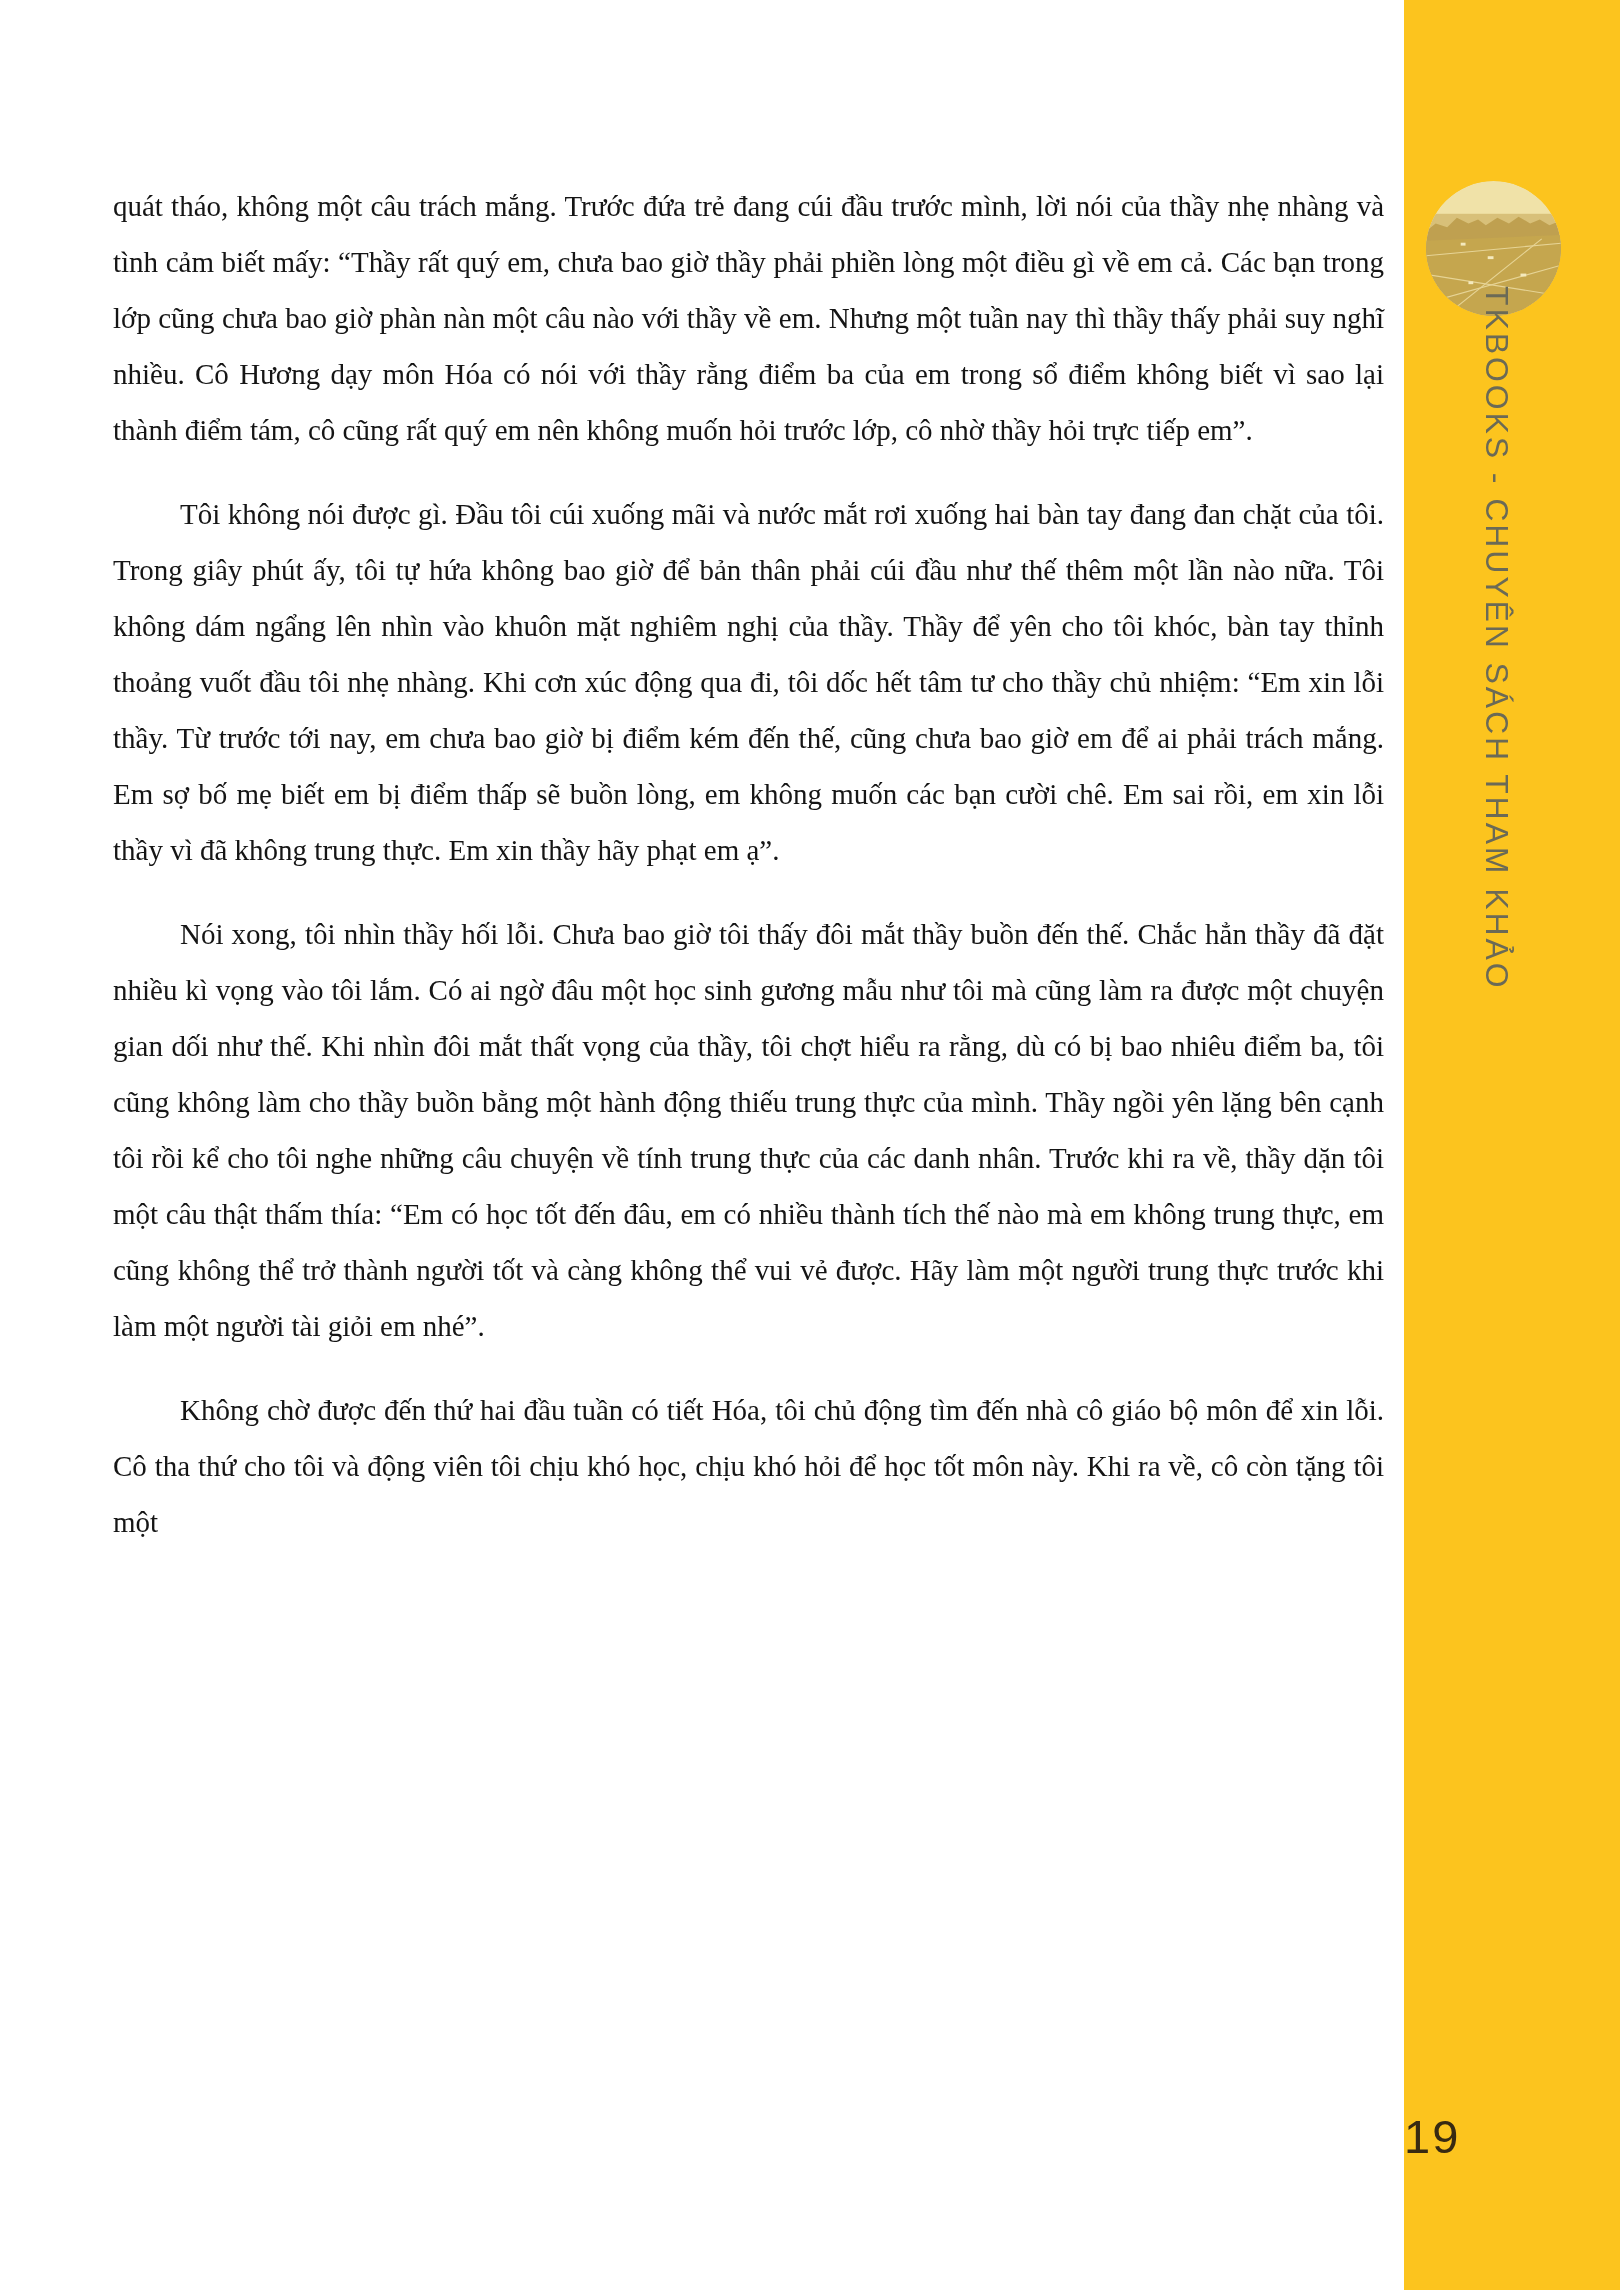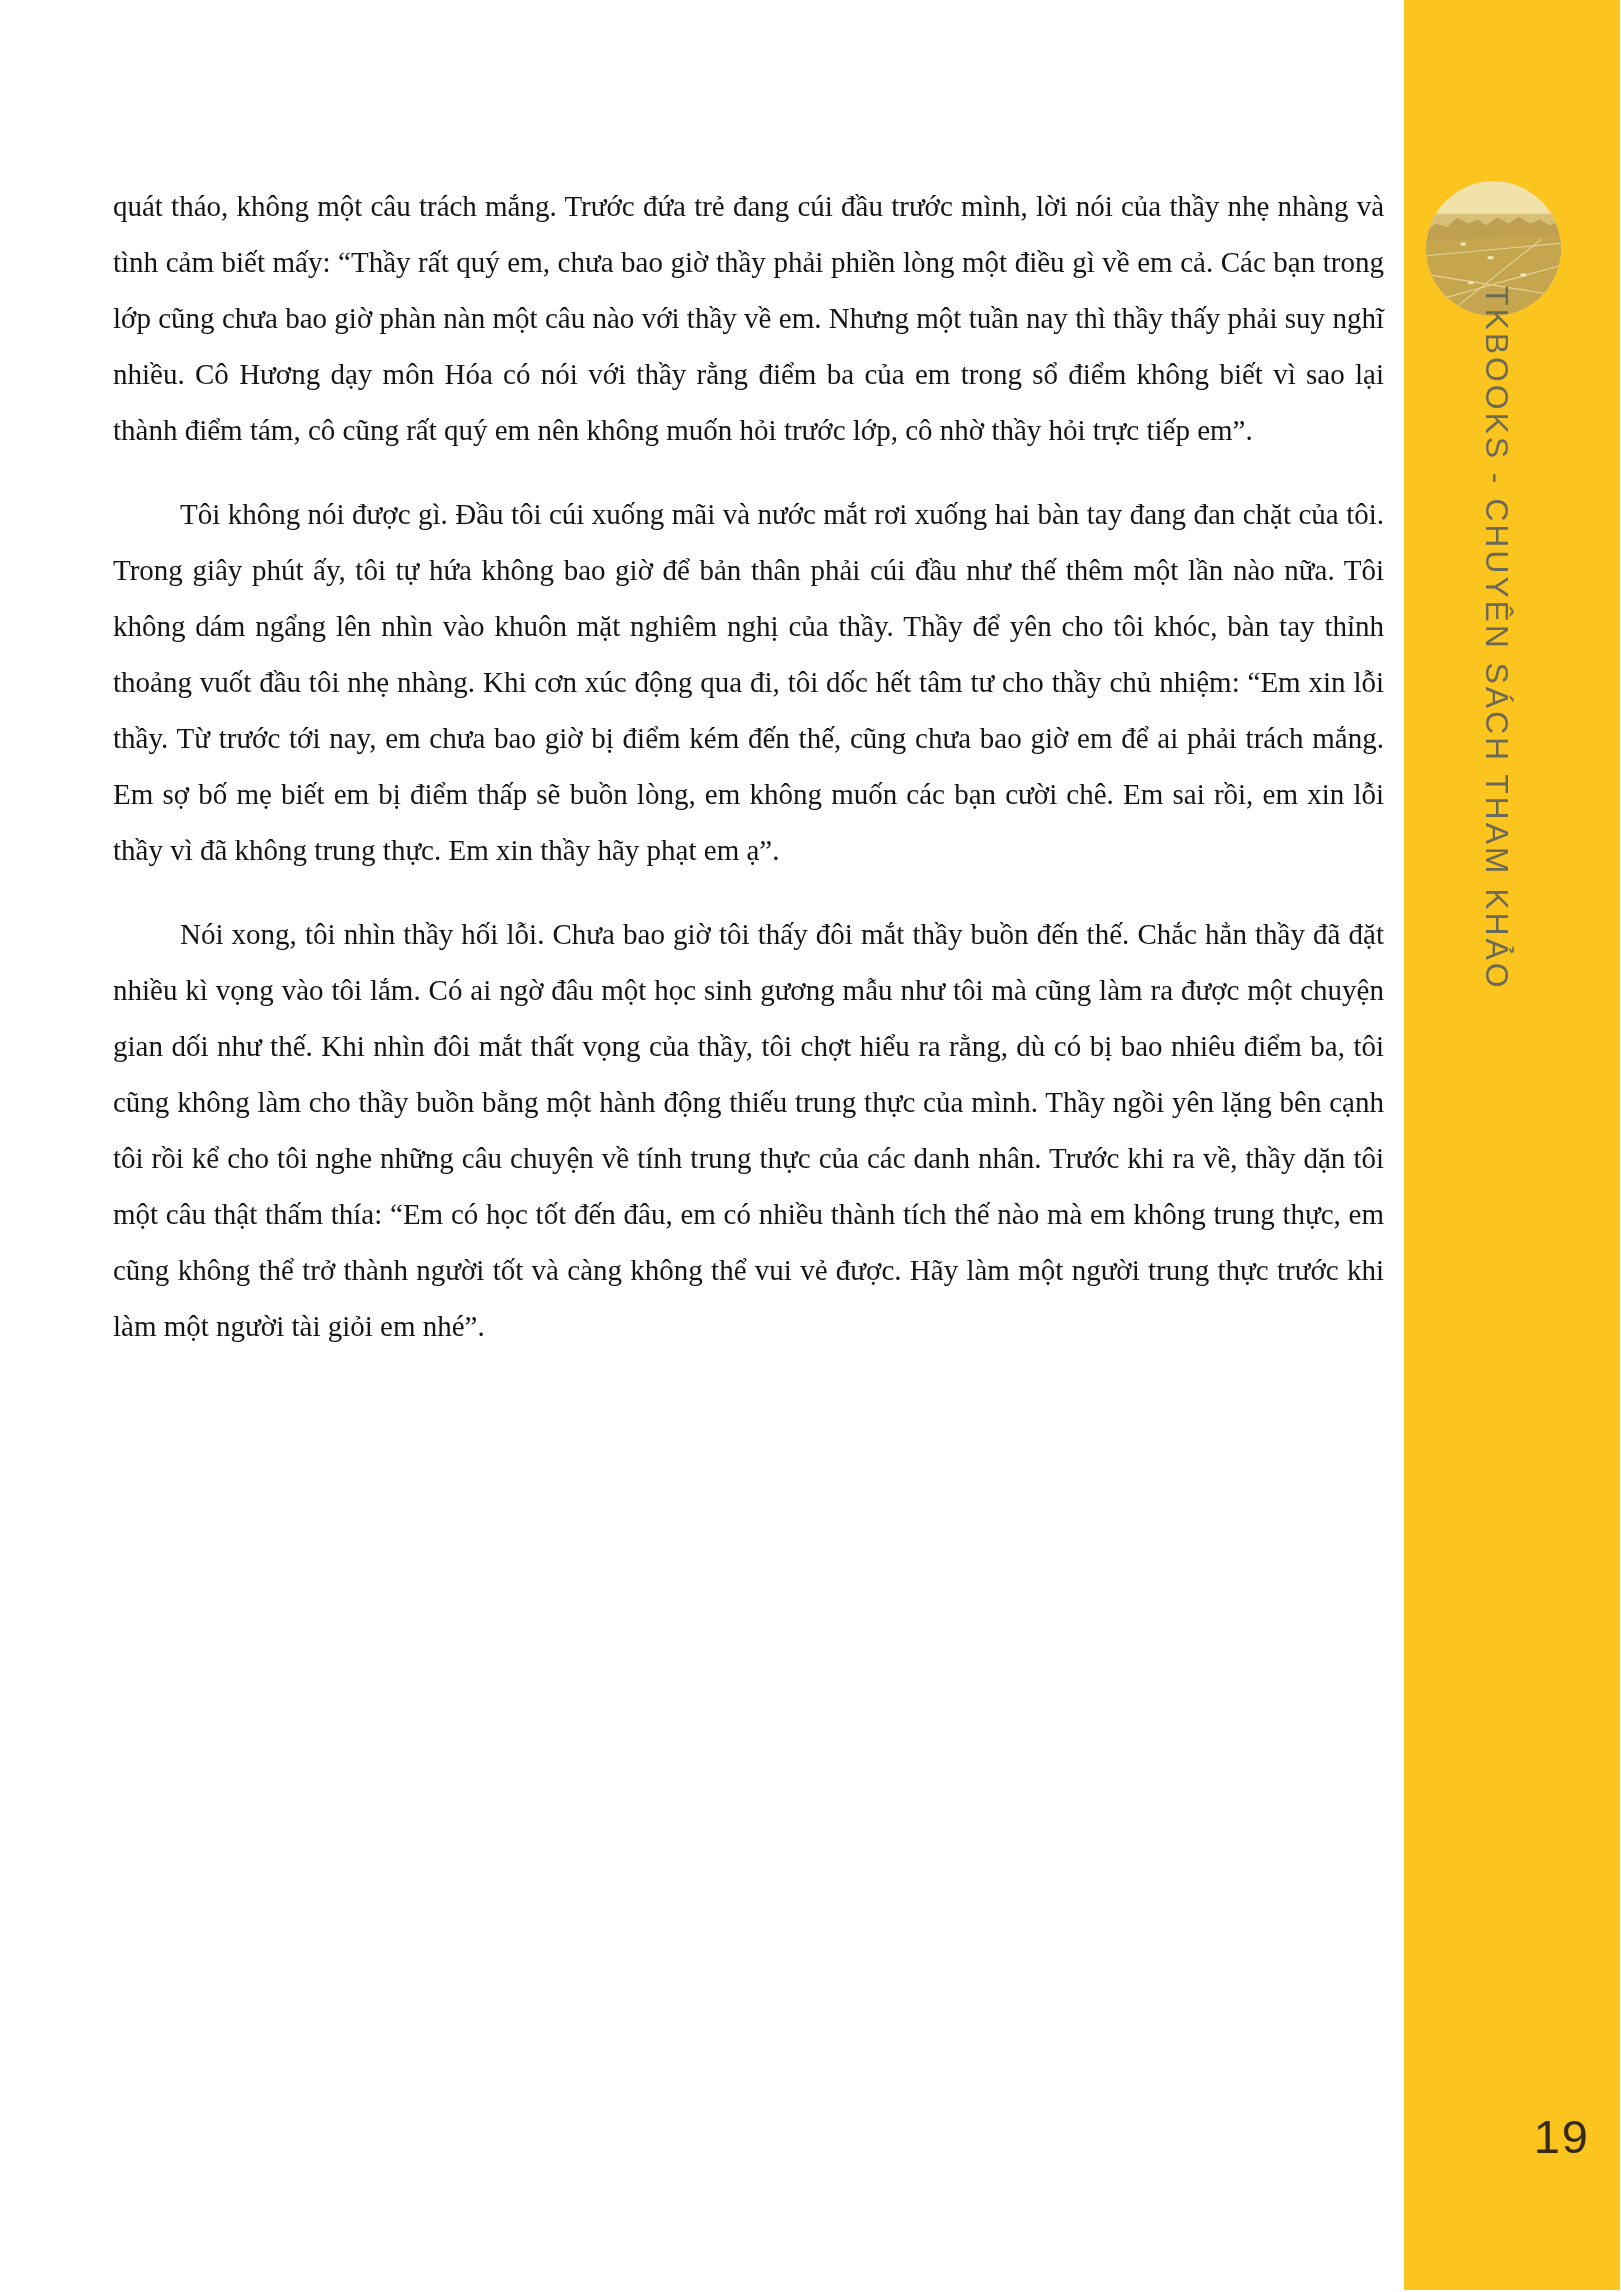--- a/index.html
+++ b/index.html
@@ -44,36 +44,37 @@
     text-orientation:mixed;
     font-family:"Liberation Sans","DejaVu Sans",sans-serif;
     font-size:32px;font-weight:400;
     letter-spacing:2.9px;
     color:var(--sidebar-text);
     white-space:nowrap;
   }
   .page-number{
     position:absolute;
     left:0;top:2109px;width:186px;
-    text-align:right;
+    text-align:left;
     font-family:"Liberation Sans","DejaVu Sans",sans-serif;
     font-size:47px;font-weight:400;
     letter-spacing:2px;
     color:var(--page-number-color);
   }
 </style>
 </head>
 <body>
 
 <div class="page">
 
   <main class="text-block">
     <p class="para no-indent">quát tháo, không một câu trách mắng. Trước đứa trẻ đang cúi đầu trước mình, lời nói của thầy nhẹ nhàng và tình cảm biết mấy: “Thầy rất quý em, chưa bao giờ thầy phải phiền lòng một điều gì về em cả. Các bạn trong lớp cũng chưa bao giờ phàn nàn một câu nào với thầy về em. Nhưng một tuần nay thì thầy thấy phải suy nghĩ nhiều. Cô Hương dạy môn Hóa có nói với thầy rằng điểm ba của em trong sổ điểm không biết vì sao lại thành điểm tám, cô cũng rất quý em nên không muốn hỏi trước lớp, cô nhờ thầy hỏi trực tiếp em”.</p>
     <p class="para">Tôi không nói được gì. Đầu tôi cúi xuống mãi và nước mắt rơi xuống hai bàn tay đang đan chặt của tôi. Trong giây phút ấy, tôi tự hứa không bao giờ để bản thân phải cúi đầu như thế thêm một lần nào nữa. Tôi không dám ngẩng lên nhìn vào khuôn mặt nghiêm nghị của thầy. Thầy để yên cho tôi khóc, bàn tay thỉnh thoảng vuốt đầu tôi nhẹ nhàng. Khi cơn xúc động qua đi, tôi dốc hết tâm tư cho thầy chủ nhiệm: “Em xin lỗi thầy. Từ trước tới nay, em chưa bao giờ bị điểm kém đến thế, cũng chưa bao giờ em để ai phải trách mắng. Em sợ bố mẹ biết em bị điểm thấp sẽ buồn lòng, em không muốn các bạn cười chê. Em sai rồi, em xin lỗi thầy vì đã không trung thực. Em xin thầy hãy phạt em ạ”.</p>
     <p class="para">Nói xong, tôi nhìn thầy hối lỗi. Chưa bao giờ tôi thấy đôi mắt thầy buồn đến thế. Chắc hẳn thầy đã đặt nhiều kì vọng vào tôi lắm. Có ai ngờ đâu một học sinh gương mẫu như tôi mà cũng làm ra được một chuyện gian dối như thế. Khi nhìn đôi mắt thất vọng của thầy, tôi chợt hiểu ra rằng, dù có bị bao nhiêu điểm ba, tôi cũng không làm cho thầy buồn bằng một hành động thiếu trung thực của mình. Thầy ngồi yên lặng bên cạnh tôi rồi kể cho tôi nghe những câu chuyện về tính trung thực của các danh nhân. Trước khi ra về, thầy dặn tôi một câu thật thấm thía: “Em có học tốt đến đâu, em có nhiều thành tích thế nào mà em không trung thực, em cũng không thể trở thành người tốt và càng không thể vui vẻ được. Hãy làm một người trung thực trước khi làm một người tài giỏi em nhé”.</p>
+    <p class="para">Không chờ được đến thứ hai đầu tuần có tiết Hóa, tôi chủ động tìm đến nhà cô giáo bộ môn để xin lỗi. Cô tha thứ cho tôi và động viên tôi chịu khó học, chịu khó hỏi để học tốt môn này. Khi ra về, cô còn tặng tôi một</p>
   </main>
 
   <aside class="sidebar">
 
     <div class="photo-circle">
       <svg viewBox="0 0 140 140" xmlns="http://www.w3.org/2000/svg" aria-hidden="true">
         <defs>
           <clipPath id="circ">
               <circle cx="70" cy="70" r="70"></circle>
             </clipPath>

